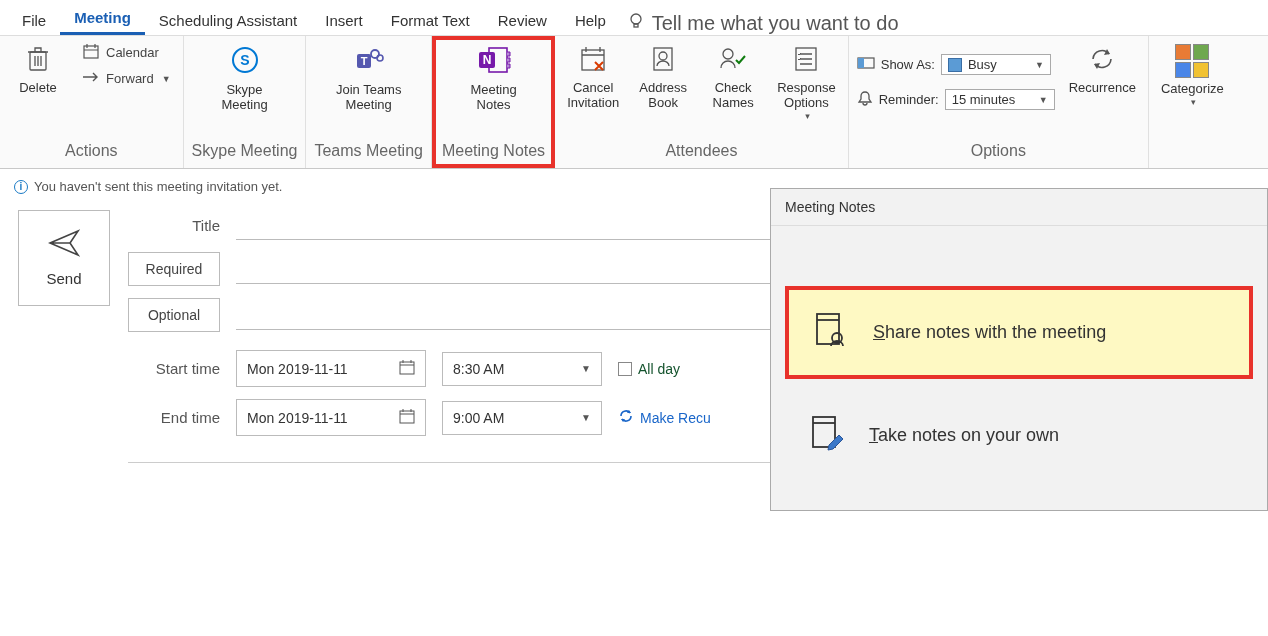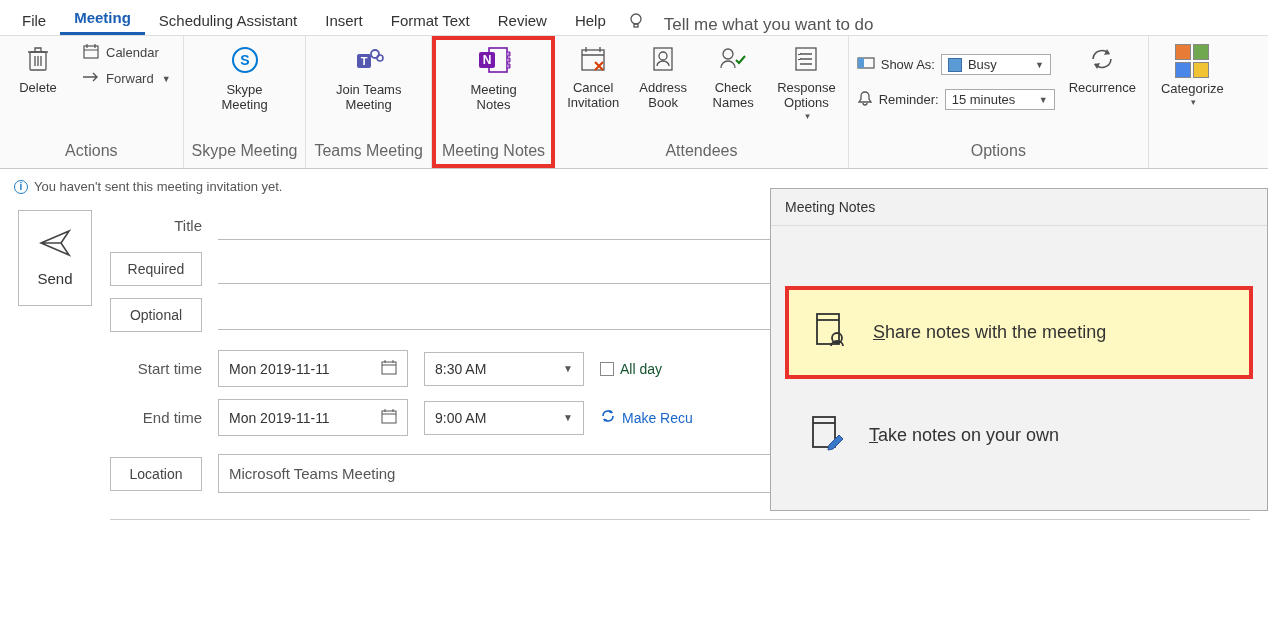--- a/index.html
+++ b/index.html
@@ -2,21 +2,21 @@
 <html><head>
 <meta charset="utf-8">
 <style>
   * { box-sizing: border-box; font-family: "Segoe UI", Arial, sans-serif; }
   body { margin:0; background:#fff; font-size:14px; color:#333; width:1268px; }
   
   
   .tabs { display:flex; align-items:flex-end; padding:4px 8px 0 8px; gap:0; border-bottom:1px solid #ddd; height:36px;}
   .tab { padding:6px 14px; cursor:pointer; font-size:15px; }
   .tab.active { color:#1a5fb4; font-weight:600; border-bottom:3px solid #1a5fb4; }
-  .tell-me { display:flex; align-items:flex-end; gap:20px; color:#555; margin-left:8px; font-size:17px;}
+  .tell-me { display:flex; align-items:flex-end; gap:8px; color:#555; margin-left:8px; font-size:20px;}
   
   
   .ribbon { display:flex; border-bottom:1px solid #c8c8c8; background:#fafafa; }
   .group { display:flex; flex-direction:column; align-items:center; padding:4px 8px 0 8px; border-right:1px solid #e0e0e0;}
   .group-body { display:flex; align-items:flex-start; gap:10px; min-height:98px;}
   .group-label { font-size:16px; color:#666; padding:4px 0 4px 0; text-align:center; width:100%; }
   .big-btn { display:flex; flex-direction:column; align-items:center; justify-content:flex-start; padding:4px 4px; cursor:pointer; text-align:center; min-width:60px;}
   .big-btn .lbl { font-size:13px; margin-top:4px; line-height:1.15;}
   .small-col { display:flex; flex-direction:column; gap:4px; justify-content:center;}
   .small-btn { display:flex; align-items:center; gap:6px; padding:2px 4px; cursor:pointer; font-size:13px; color:#444;}
@@ -25,21 +25,21 @@
   
   
   .red-box { border:4px solid #e8322b; }
   
   
   .info-bar { padding:10px 14px; font-size:13px; color:#555; display:flex; align-items:center; gap:6px;}
   .info-icon { width:14px; height:14px; border:1.5px solid #1a7ac5; border-radius:50%; display:flex; align-items:center; justify-content:center; color:#1a7ac5; font-size:10px; font-weight:bold;}
   
   
   .form-area { padding:6px 18px; display:flex; gap:18px; position:relative;}
-  .send-btn { width:74px; height:96px; border:1px solid #bbb; display:flex; flex-direction:column; align-items:center; justify-content:center; gap:10px; cursor:pointer;}
+  .send-btn { width:92px; height:96px; border:1px solid #bbb; display:flex; flex-direction:column; align-items:center; justify-content:center; gap:10px; cursor:pointer;}
   
   .fields { flex:1; display:flex; flex-direction:column; gap:12px;}
   .row { display:flex; align-items:center; gap:16px;}
   .row-label { width:92px; text-align:right; color:#555; font-size:15px;}
   .chip-btn { border:1px solid #bbb; padding:8px 14px; min-width:92px; text-align:center; cursor:pointer; font-size:14px; color:#444;}
   .underline-input { flex:1; border:none; border-bottom:1px solid #bbb; padding:6px 4px; font-size:15px;}
   
   .date-box, .time-box { border:1px solid #bbb; padding:8px 10px; display:flex; align-items:center; gap:12px; font-size:14px;}
   .date-box { width:190px; justify-content:space-between;}
   .time-box { width:160px; justify-content:space-between;}
@@ -362,24 +362,20 @@
         <span class="icon refresh-icon">
           <svg width="16" height="16" viewBox="0 0 16 16">
               <path d="M3 8a5 5 0 019-3M13 8a5 5 0 01-9 3" fill="none" stroke="#1a66c9" stroke-width="1.6"></path>
               <path d="M11 2l2 3-4 0M5 14l-2-3 4 0" fill="#1a66c9"></path>
             </svg>
         </span>
         <span>Make Recu</span>
       </span>
     </div>
 
-    <div class="row" style="margin-top:6px;">
-      <span class="chip-btn">Location</span>
-      <div class="loc-input">Microsoft Teams Meeting</div>
-    </div>
 
     <hr class="sep">
   </div>
 </div>
 
 <div class="dialog">
   <div class="dialog-title">Meeting Notes</div>
   <div class="dialog-body">
     <div class="dialog-item highlight">
       <span class="icon">

